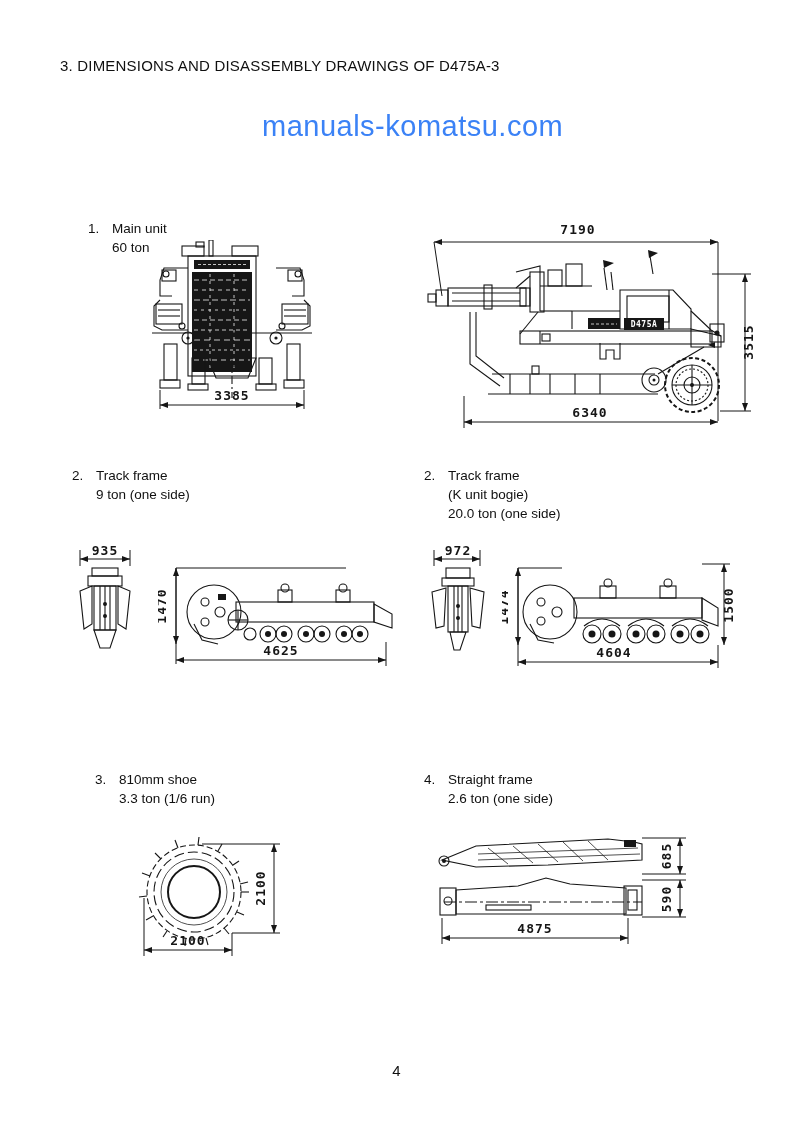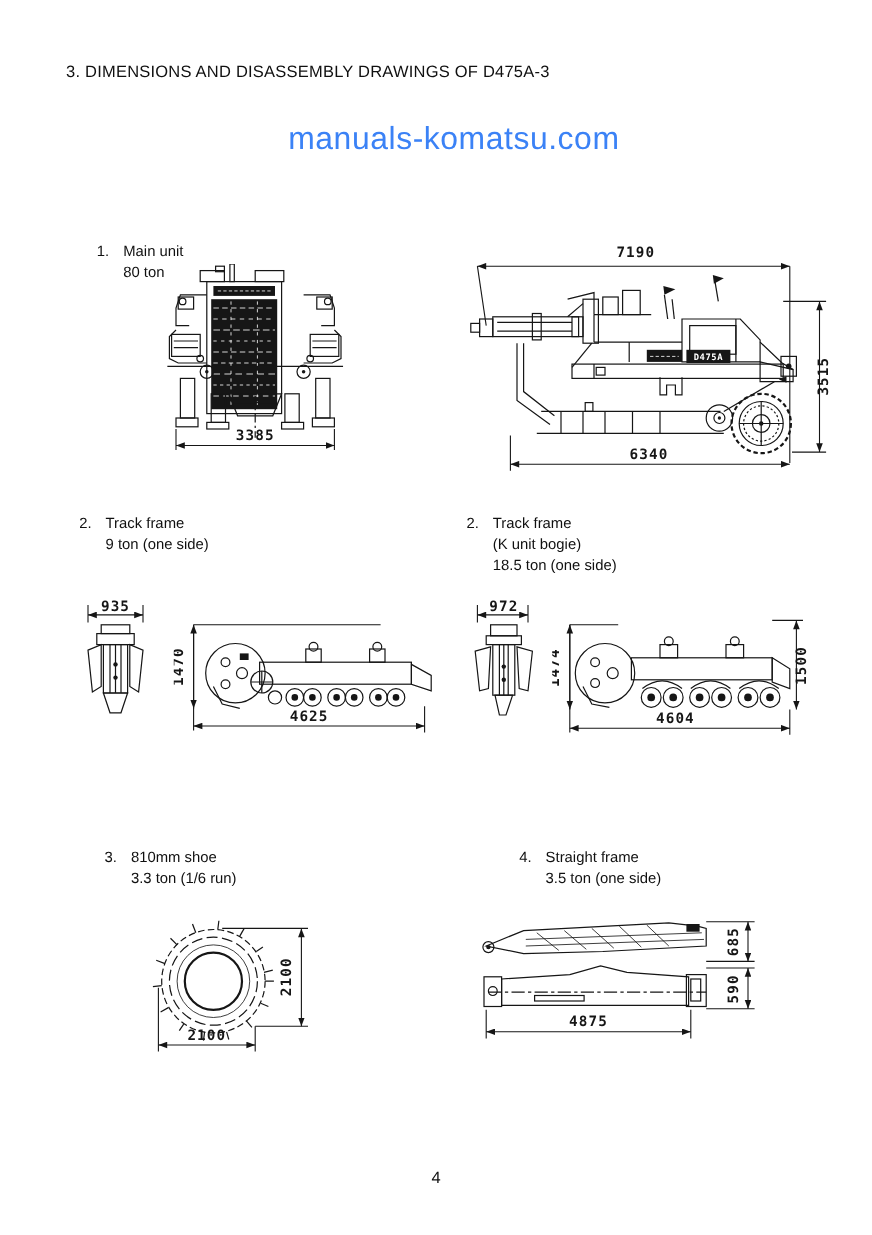--- a/index.html
+++ b/index.html
@@ -44,21 +44,21 @@
 <div id="page">
 
   <div class="abs heading" style="left:60px;top:55px;">
     <div class="l1">3. DIMENSIONS AND DISASSEMBLY DRAWINGS OF D475A-3</div>
   </div>
 
   <div class="abs watermark" style="left:262px;top:110px;">manuals-komatsu.com</div>
 
   <div class="abs sec" style="left:88px;top:197px;margin-top:22px;">
     <div><span class="num">1.</span><span>Main unit</span></div>
-    <div class="indent">80 ton</div>
+    <div class="indent">60 ton</div>
   </div>
 
   <svg class="abs dwg" style="left:152px;top:240px;" width="160" height="172" viewBox="0 0 160 172">
 
     <rect x="30" y="6" width="22" height="10"></rect>
       <rect x="44" y="2" width="8" height="5"></rect>
     <rect x="57" y="0" width="4" height="16"></rect>
       <rect x="80" y="6" width="26" height="10"></rect>
 
     <rect x="36" y="16" width="68" height="120"></rect>
@@ -205,21 +205,21 @@
   </svg>
 
   <div class="abs sec" style="left:72px;top:466px;">
     <div><span class="num">2.</span><span>Track frame</span></div>
     <div class="indent">9 ton (one side)</div>
   </div>
 
   <div class="abs sec" style="left:424px;top:466px;">
     <div><span class="num">2.</span><span>Track frame</span></div>
     <div class="indent">(K unit bogie)</div>
-    <div class="indent">18.5 ton (one side)</div>
+    <div class="indent">20.0 ton (one side)</div>
   </div>
 
   <svg class="abs dwg" style="left:72px;top:544px;" width="70" height="112" viewBox="0 0 70 112">
     <text class="dimlab" x="33" y="11" text-anchor="middle">935</text>
     <line class="dim" x1="8" y1="6" x2="8" y2="22"></line>
       <line class="dim" x1="58" y1="6" x2="58" y2="22"></line>
     <line class="dim" x1="8" y1="15" x2="58" y2="15" marker-start="url(#aS)" marker-end="url(#aE)"></line>
     <rect x="20" y="24" width="26" height="8"></rect>
       <rect x="16" y="32" width="34" height="10"></rect>
     <rect x="22" y="42" width="22" height="44"></rect>
@@ -333,23 +333,23 @@
     <line class="dim" x1="216" y1="95" x2="216" y2="118"></line>
     <line class="dim" x1="16" y1="112" x2="216" y2="112" marker-start="url(#aS)" marker-end="url(#aE)"></line>
     <text class="dimlab" x="112" y="107" text-anchor="middle">4604</text>
   </svg>
 
   <div class="abs sec" style="left:72px;top:770px;margin-left:23px;">
     <div><span class="num">3.</span><span>810mm shoe</span></div>
     <div class="indent">3.3 ton (1/6 run)</div>
   </div>
 
-  <div class="abs sec" style="left:424px;top:770px;margin-left:48px;">
+  <div class="abs sec" style="left:424px;top:770px;">
     <div><span class="num">4.</span><span>Straight frame</span></div>
-    <div class="indent">3.5 ton (one side)</div>
+    <div class="indent">2.6 ton (one side)</div>
   </div>
 
   <svg class="abs dwg" style="left:132px;top:836px;" width="165" height="128" viewBox="0 0 165 128">
     <circle cx="62" cy="56" r="47" stroke-dasharray="6 3"></circle>
     <circle cx="62" cy="56" r="40" stroke-dasharray="10 4"></circle>
     <circle class="thin" cx="62" cy="56" r="33"></circle>
     <circle class="thick" cx="62" cy="56" r="26"></circle>
     <line x1="109" y1="56" x2="117" y2="56"></line>
       <line x1="105" y1="76" x2="112" y2="79"></line>
     <line x1="92" y1="92" x2="97" y2="98"></line>

